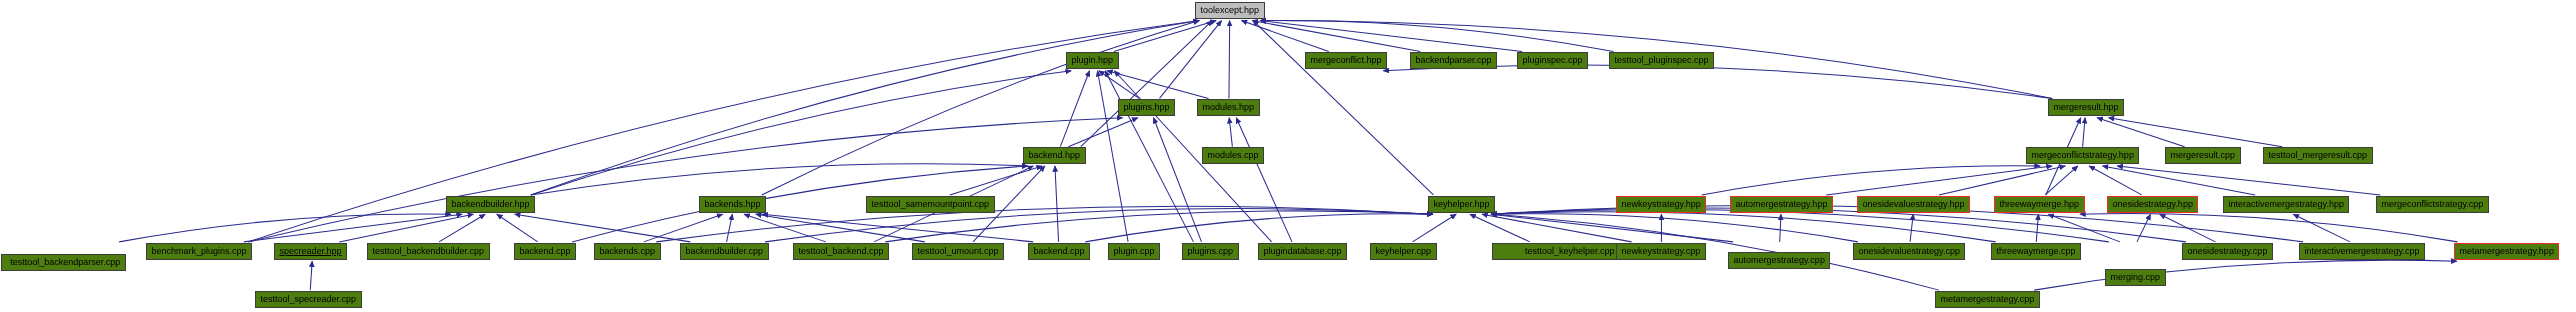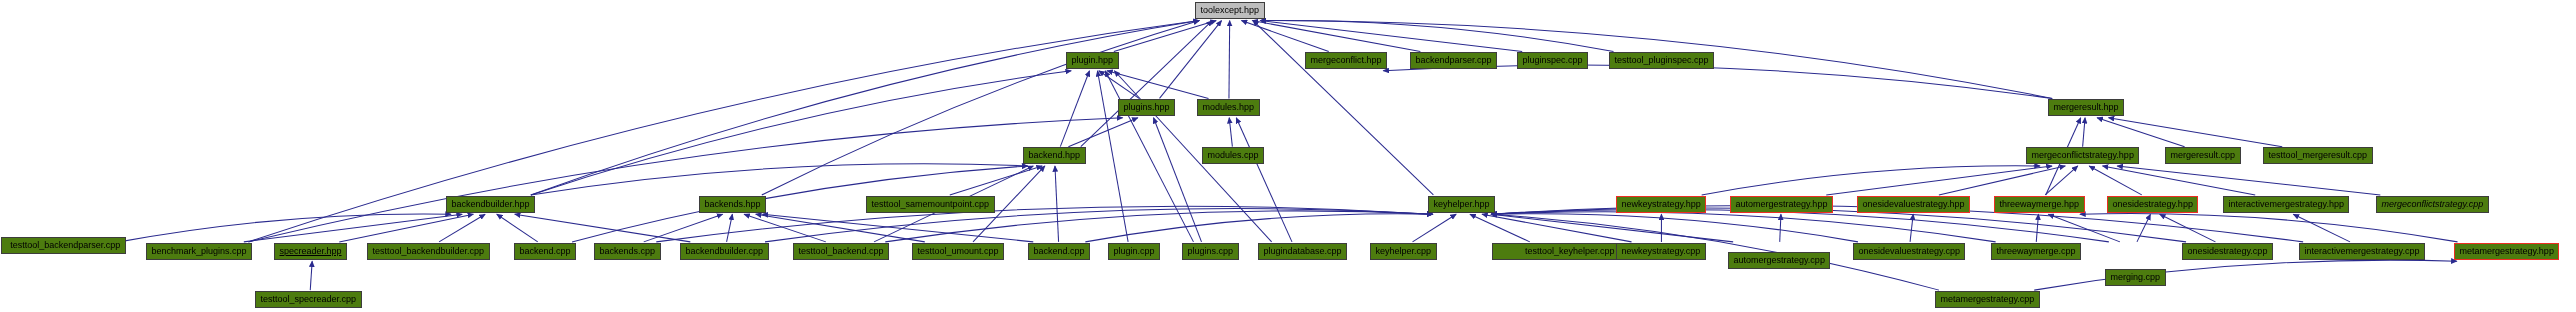--- a/index.html
+++ b/index.html
@@ -125,22 +125,22 @@
     <div class="node" style="left: 446px; top: 196px;">backendbuilder.hpp</div>
     <div class="node" style="left: 699px; top: 196px;">backends.hpp</div>
     <div class="node" style="left: 866px; top: 196px;">testtool_samemountpoint.cpp</div>
     <div class="node" style="left: 1428px; top: 196px;">keyhelper.hpp</div>
     <div class="node red" style="left: 1616px; top: 196px;">newkeystrategy.hpp</div>
     <div class="node red" style="left: 1730px; top: 196px;">automergestrategy.hpp</div>
     <div class="node red" style="left: 1857px; top: 196px;">onesidevaluestrategy.hpp</div>
     <div class="node red" style="left: 1994px; top: 196px;">threewaymerge.hpp</div>
     <div class="node red" style="left: 2107px; top: 196px;">onesidestrategy.hpp</div>
     <div class="node" style="left: 2223px; top: 196px;">interactivemergestrategy.hpp</div>
-    <div class="node" style="left: 2376px; top: 196px; font-style: italic;">mergeconflictstrategy.cpp</div>
-    <div class="node" style="left: 1.3px; top: 237px; padding-left: 8px;">testtool_backendparser.cpp</div>
+    <div class="node" style="left: 2376px; top: 196px;">mergeconflictstrategy.cpp</div>
+    <div class="node" style="left: 1.3px; top: 254px; padding-left: 8px;">testtool_backendparser.cpp</div>
     <div class="node" style="left: 146px; top: 243px;">benchmark_plugins.cpp</div>
     <div class="node" style="left: 274px; top: 243px; text-decoration: underline;">specreader.hpp</div>
     <div class="node" style="left: 367px; top: 243px;">testtool_backendbuilder.cpp</div>
     <div class="node" style="left: 514px; top: 243px;">backend.cpp</div>
     <div class="node" style="left: 594px; top: 243px;">backends.cpp</div>
     <div class="node" style="left: 680px; top: 243px;">backendbuilder.cpp</div>
     <div class="node" style="left: 793px; top: 243px;">testtool_backend.cpp</div>
     <div class="node" style="left: 912px; top: 243px;">testtool_umount.cpp</div>
     <div class="node" style="left: 1028px; top: 243px;">backend.cpp</div>
     <div class="node" style="left: 1108px; top: 243px;">plugin.cpp</div>

